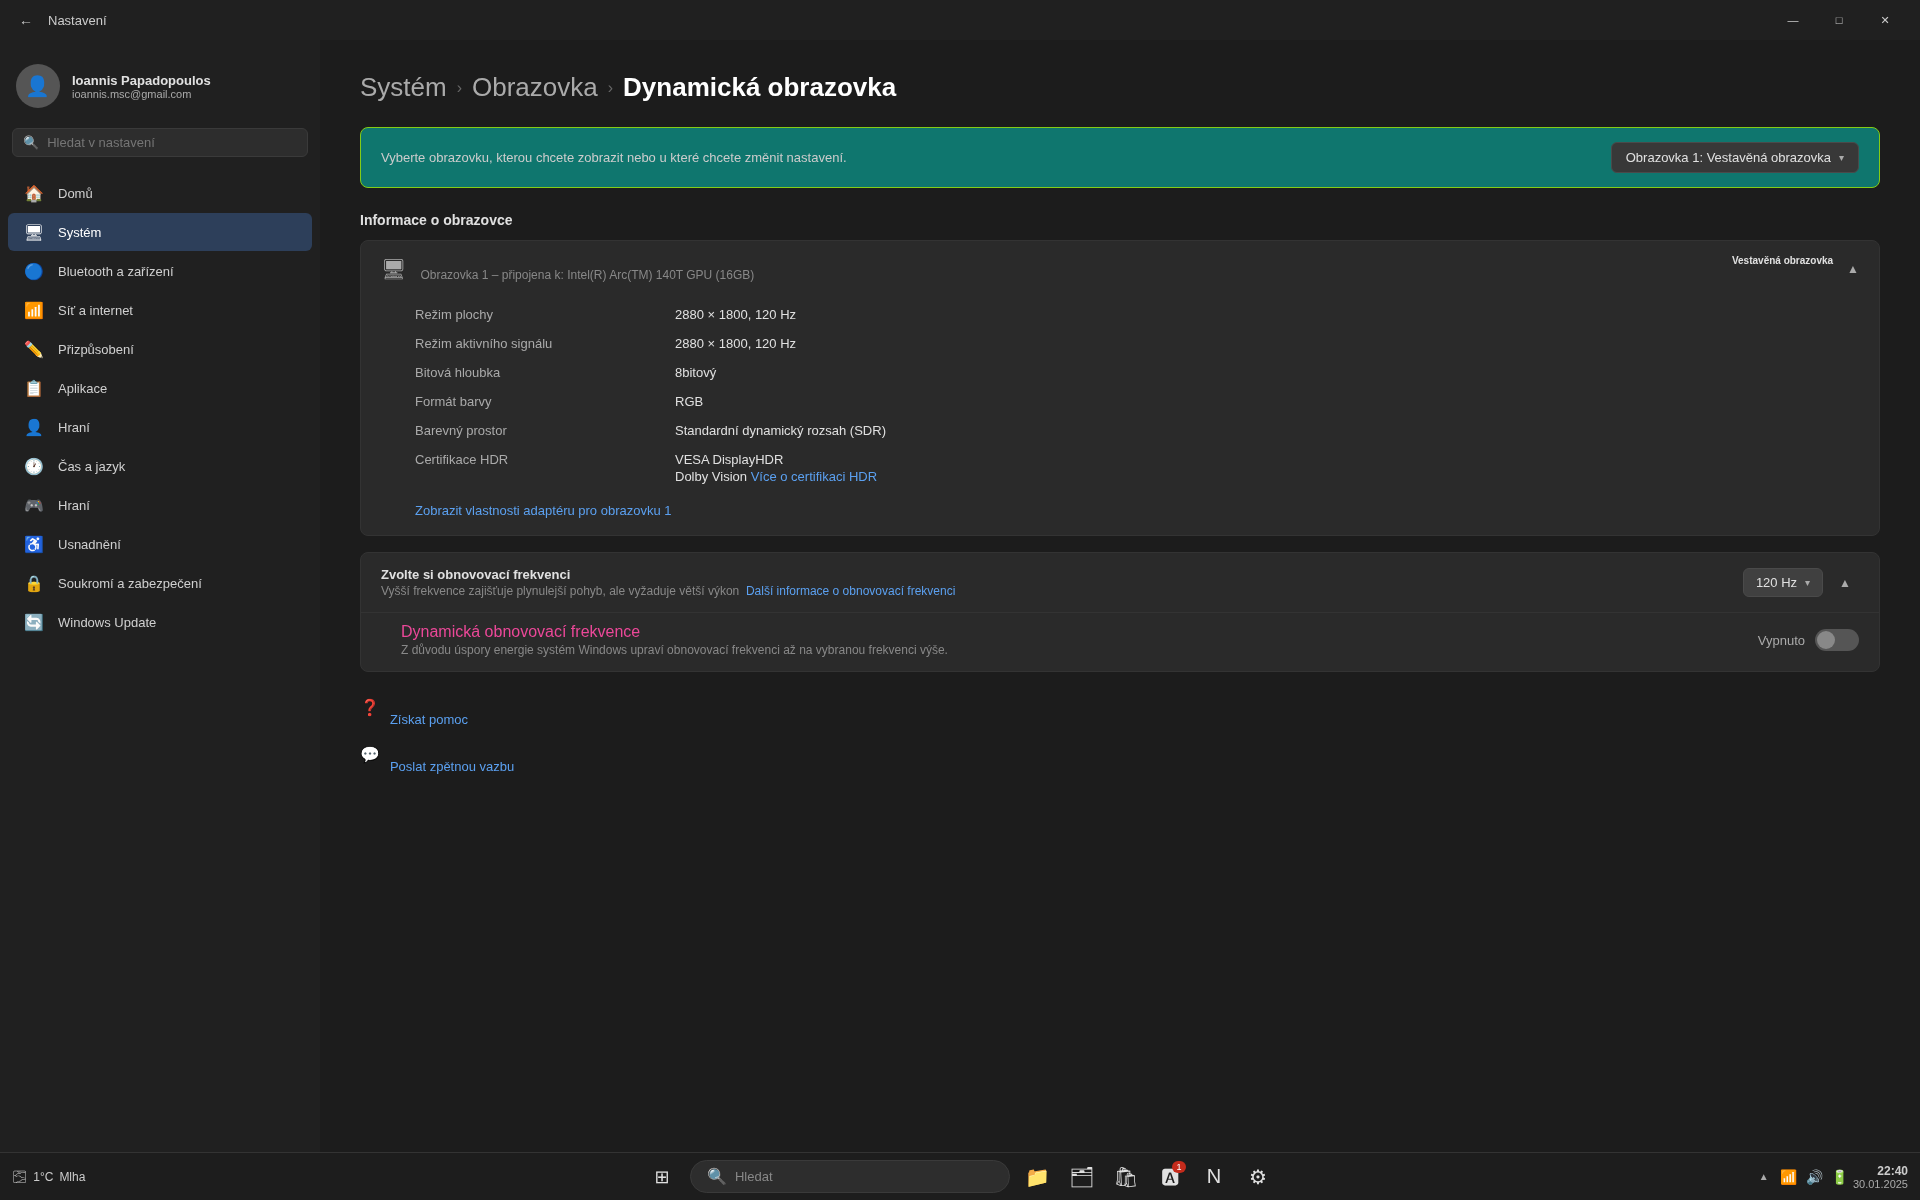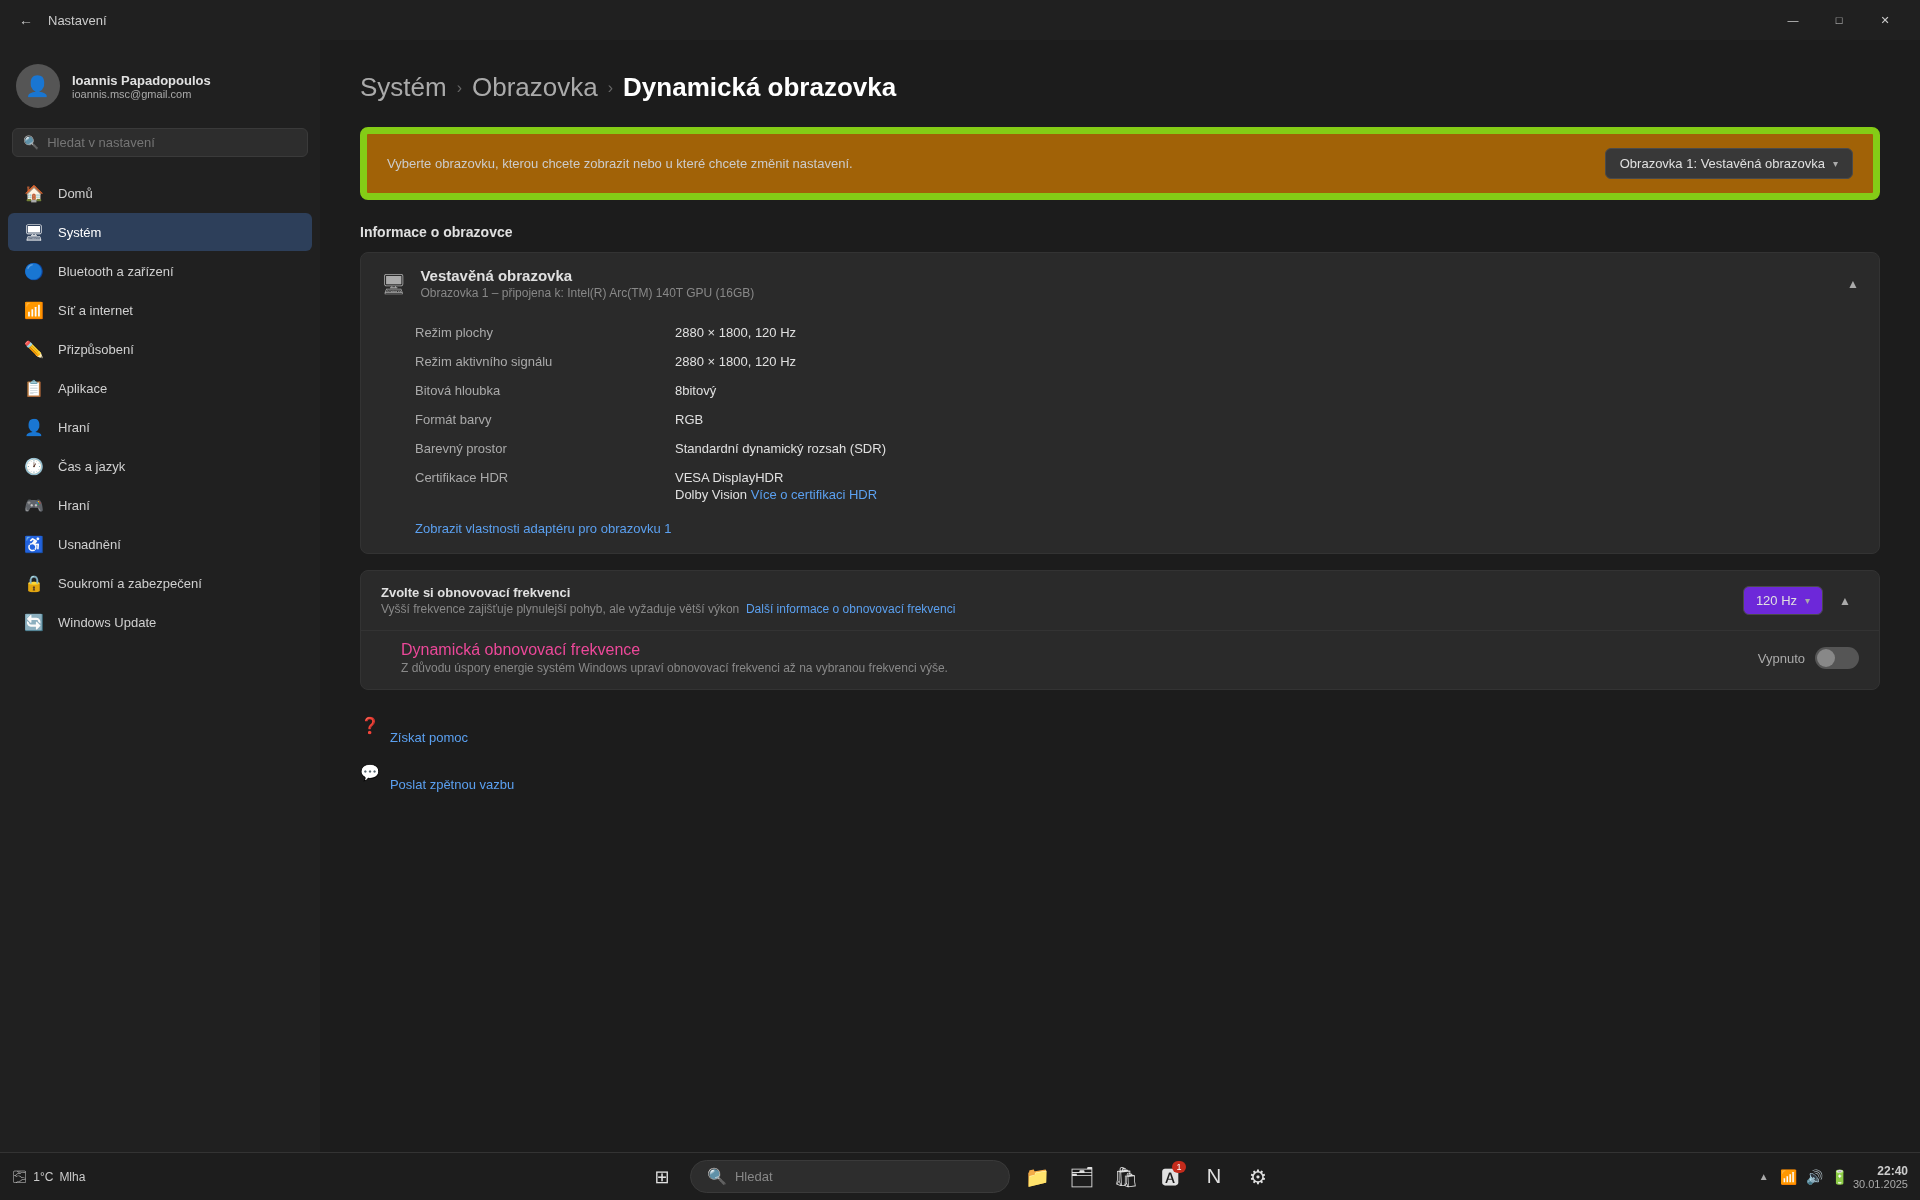--- a/index.html
+++ b/index.html
@@ -102,26 +102,26 @@
 
     .breadcrumb {
       display: flex; align-items: center; gap: 10px;
       margin-bottom: 24px;
     }
     .breadcrumb-item { font-size: 26px; color: #aaa; font-weight: 400; cursor: pointer; }
     .breadcrumb-sep { font-size: 16px; color: #666; }
     .breadcrumb-item.current { font-size: 26px; color: #fff; font-weight: 700; }
 
     .display-selector-bar {
-      background: #a16207;
+      background: #0f766e;
       border-radius: 8px;
       padding: 14px 20px;
       display: flex; align-items: center; justify-content: space-between;
       margin-bottom: 24px;
-      border: 7px solid #84cc16;
+      border: 1px solid #84cc16;
     }
     .display-selector-text { font-size: 13px; color: #ccc; }
     .dropdown-btn {
       display: flex; align-items: center; gap: 8px;
       background: #383838; border: 1px solid #4a4a4a;
       border-radius: 6px; padding: 7px 14px;
       cursor: pointer; color: #e0e0e0; font-size: 13px;
     }
 
     .section-title {
@@ -137,21 +137,21 @@
       overflow: hidden;
     }
 
     .display-header {
       display: flex; align-items: center;
       padding: 14px 20px; gap: 14px;
       cursor: pointer;
     }
     .display-icon { font-size: 20px; color: #aaa; }
     .display-info { flex: 1; }
-    .display-name { font-size: 15px; font-weight: 600; color: #e0e0e0; }
+    .display-name { font-size: 10px; font-weight: 600; color: #e0e0e0; text-align: right; }
     .display-sub { font-size: 12px; color: #888; margin-top: 2px; }
     .collapse-btn { color: #aaa; cursor: pointer; font-size: 12px; }
 
     .display-details {
       padding: 4px 20px 16px 54px;
     }
     .detail-row {
       display: flex; align-items: flex-start;
       padding: 7px 0;
       font-size: 13px;
@@ -176,21 +176,21 @@
       display: flex; align-items: center;
       padding: 14px 20px;
     }
     .refresh-info { flex: 1; }
     .refresh-title { font-size: 13px; font-weight: 600; color: #e0e0e0; }
     .refresh-sub { font-size: 12px; color: #888; margin-top: 2px; }
     .refresh-sub .link { color: #5ba0f0; cursor: pointer; }
     .refresh-controls { display: flex; align-items: center; gap: 8px; }
     .refresh-dropdown {
       display: flex; align-items: center; gap: 8px;
-      background: #6d28d9; border: 1px solid #4a4a4a;
+      background: #404040; border: 1px solid #4a4a4a;
       border-radius: 6px; padding: 6px 12px;
       cursor: pointer; color: #e0e0e0; font-size: 13px;
     }
     .chevron { font-size: 10px; color: #aaa; }
     .collapse-btn2 { padding: 4px 8px; cursor: pointer; color: #aaa; font-size: 12px; }
 
     .dynamic-row {
       display: flex; align-items: center;
       padding: 10px 20px 14px 40px; gap: 12px;
       border-top: 1px solid #333;

